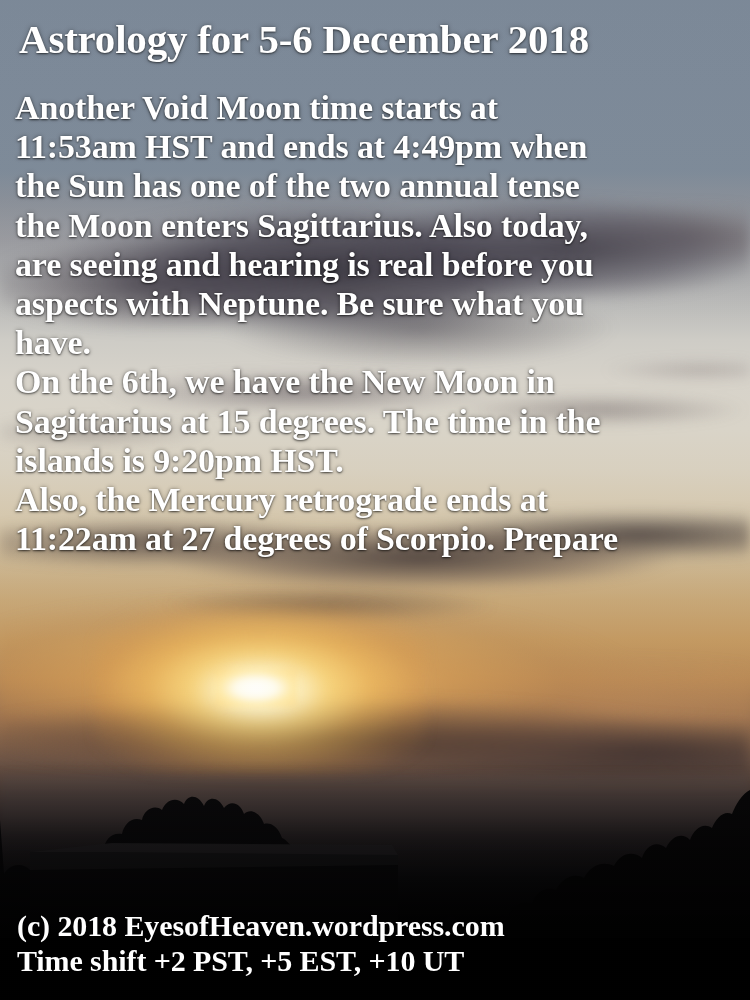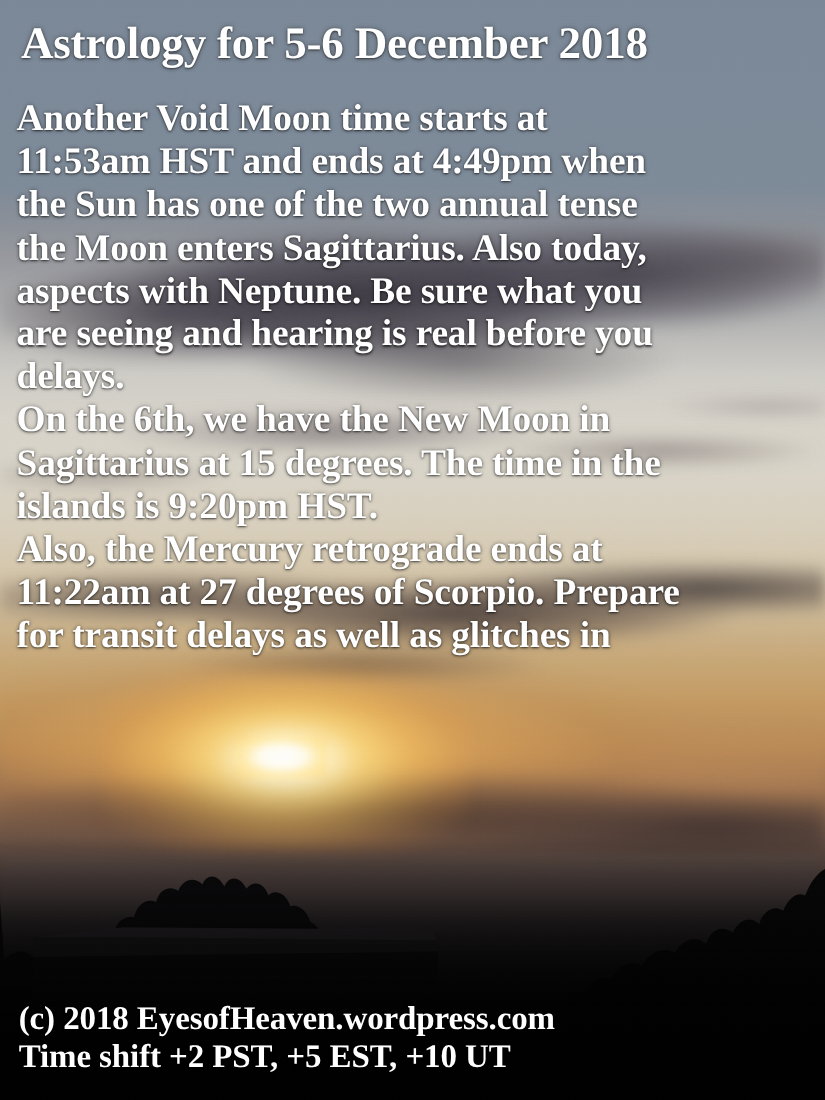--- a/index.html
+++ b/index.html
@@ -279,29 +279,28 @@
 
   <div id="text-layer">
 
     <div id="poster-title">Astrology for 5-6 December 2018</div>
 
     <div id="body-block">
       <div class="body-line">  Another Void Moon time starts at</div>
       <div class="body-line">11:53am HST and ends at 4:49pm when</div>
       <div class="body-line">the Sun has one of the two annual tense</div>
       <div class="body-line">the Moon enters Sagittarius. Also today,</div>
+      <div class="body-line">are seeing and hearing is real before you</div>
       <div class="body-line">aspects with Neptune. Be sure what you</div>
-      <div class="body-line">are seeing and hearing is real before you</div>
-      <div class="body-line">delays.</div>
+      <div class="body-line">have.</div>
       <div class="body-line">  On the 6th, we have the New Moon in</div>
       <div class="body-line">Sagittarius at 15 degrees. The time in the</div>
       <div class="body-line">islands is 9:20pm HST.</div>
       <div class="body-line">  Also, the Mercury retrograde ends at</div>
       <div class="body-line">11:22am at 27 degrees of Scorpio. Prepare</div>
-      <div class="body-line">for transit delays as well as glitches in</div>
     </div>
 
     <div id="footer-block">
       <div class="footer-line">(c) 2018 EyesofHeaven.wordpress.com</div>
       <div class="footer-line">Time shift +2 PST, +5 EST, +10 UT</div>
     </div>
 
   </div>
 </div>
 

